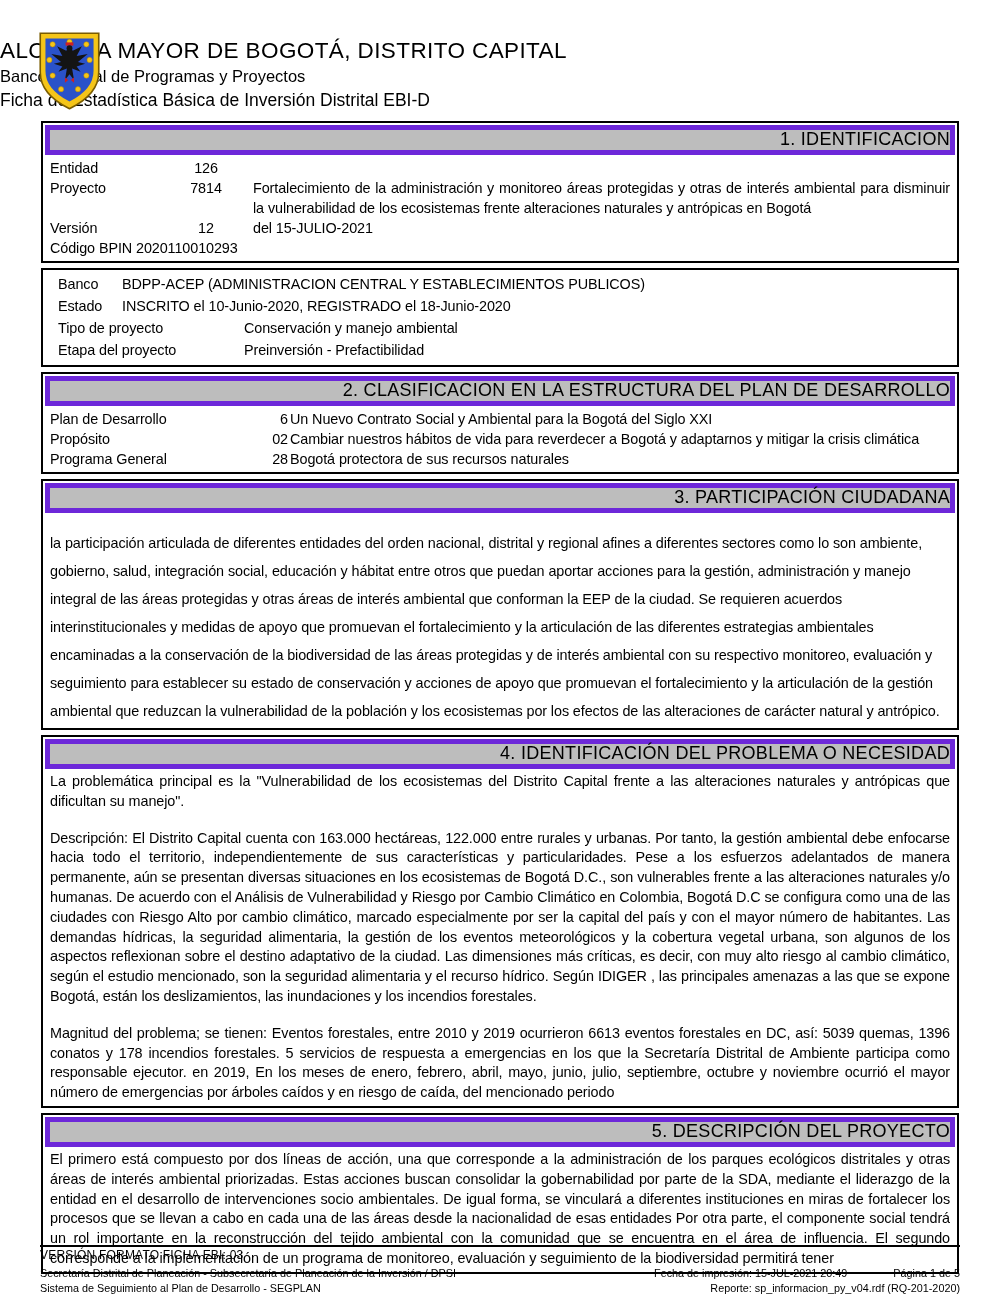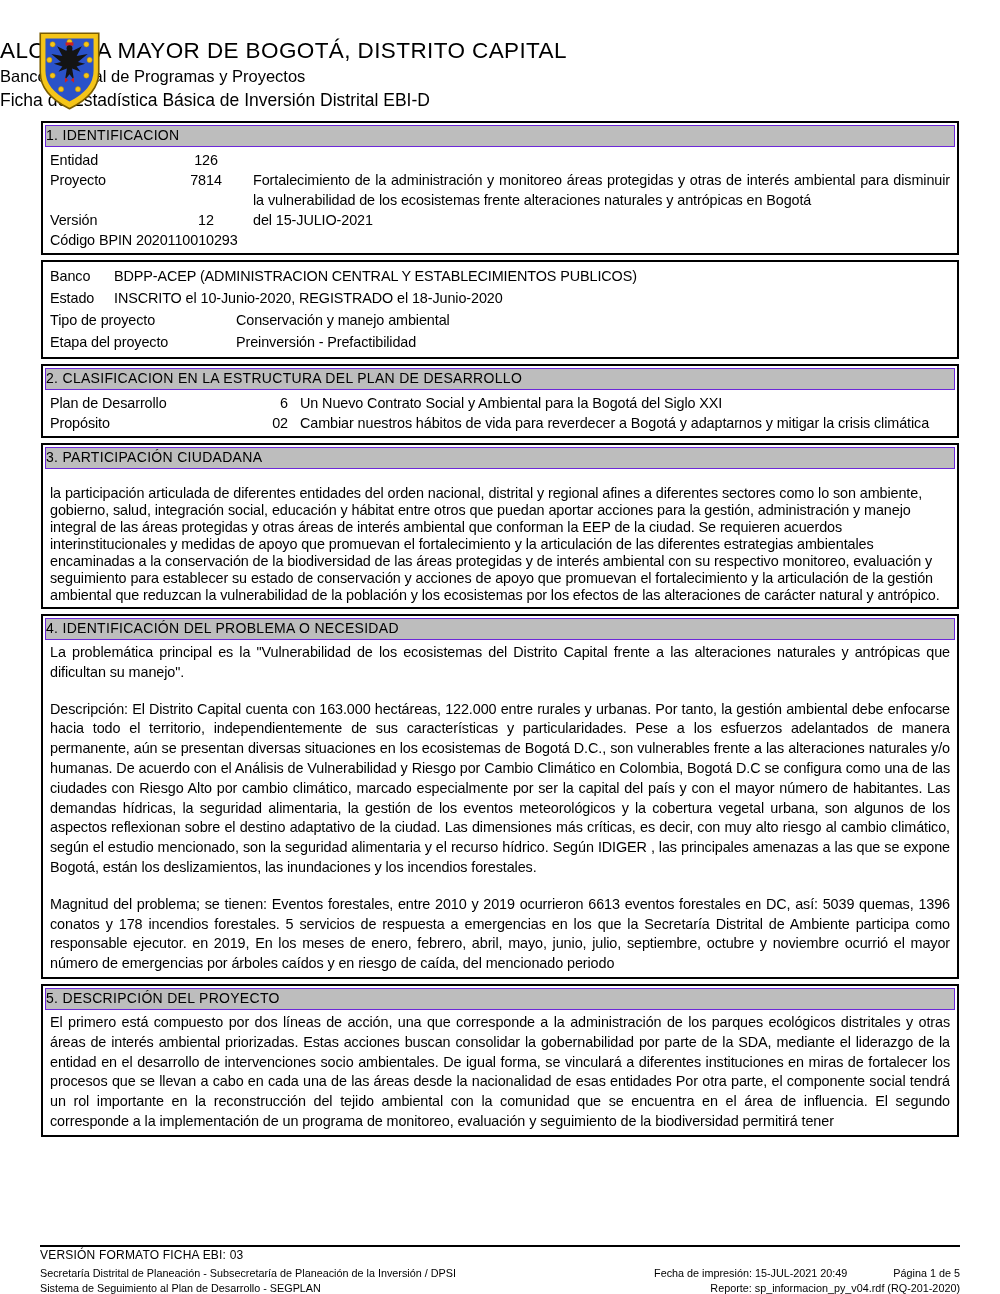--- a/index.html
+++ b/index.html
@@ -12,38 +12,38 @@
   
   .doc-header { position:relative; padding-top:36px; text-align:left; }
   .logo { position:absolute; left:37px; top:30px; width:65px; height:82px; }
   .doc-title { font-size:22.5px; line-height:29px; letter-spacing:0.4px; }
   .doc-sub1  { font-size:16.5px; line-height:23px; }
   .doc-sub2  { font-size:17.5px; line-height:25px; }
   
   .content { margin:8px 41px 0 41px; }
   .sec { border:2px solid #000; margin-top:5px; background:#fff; }
   .sec-hdr {
-    margin:2px; border:1px solid #6d28d9; background:#bdbdbd;
-    text-align:left; font-size:14px; line-height:17px;
+    margin:2px; border:5px solid #6d28d9; background:#bdbdbd;
+    text-align:right; font-size:18px; line-height:17px;
     padding:1px 0 2px 0; letter-spacing:0.3px;
   }
   .sec-body { padding:1px 7px 3px 7px; font-size:14.4px; line-height:20px; letter-spacing:-0.1px; }
   .frow { display:flex; align-items:flex-start; }
   .r1 .lbl { flex:0 0 118px; }
   .r1 .num { flex:0 0 76px; text-align:center; white-space:nowrap; }
   .r1 .txt { flex:1; padding-left:9px; text-align:justify; }
   .r2 .lbl { flex:0 0 168px; }
   .r2 .num { flex:0 0 70px; text-align:right; white-space:nowrap; }
-  .r2 .txt { flex:1; padding-left:12px; }
-  .rb { line-height:22px; }
+  .r2 .txt { flex:1; padding-left:2px; }
+  .rb { line-height:22px;margin-left:8px; }
   .rb .lbl-s { flex:0 0 64px; }
   .rb .lbl-l { flex:0 0 186px; }
   .rb .val { flex:1; }
   .banco-body { padding:3px 7px 4px 7px; }
-  .lh21 { line-height:17px;margin-top:15px; }
+  .lh21 { line-height:28px;margin-top:15px; }
   .lh198 { line-height:19.8px; }
   .just { text-align:justify; }
   .para { margin:0; }
   .gap17 { margin-top:17px; }
   
   .doc-footer { position:absolute; left:40px; right:40px; top:1245px; }
   .foot-rule { border-top:2px solid #000; height:0; }
   .foot-version { font-size:12px; line-height:16px; margin-top:0; letter-spacing:0.2px; }
   .foot-cols { display:flex; justify-content:space-between; margin-top:3px; font-size:10.8px; line-height:15px; }
   .foot-left  { text-align:left; }
@@ -133,20 +133,25 @@
         <div class="frow r2">
           <span class="lbl">Plan de Desarrollo</span>
           <span class="num">6</span>
           <span class="txt">Un Nuevo Contrato Social y Ambiental para la Bogotá del Siglo XXI</span>
         </div>
         <div class="frow r2">
           <span class="lbl">Propósito</span>
           <span class="num">02</span>
           <span class="txt">Cambiar nuestros hábitos de vida para reverdecer a Bogotá y adaptarnos y mitigar la crisis climática</span>
         </div>
+        <div class="frow r2">
+          <span class="lbl">Programa General</span>
+          <span class="num">28</span>
+          <span class="txt">Bogotá protectora de sus recursos naturales</span>
+        </div>
       </div>
     </section>
 
     <section class="sec">
       <div class="sec-hdr">3. PARTICIPACIÓN CIUDADANA</div>
       <div class="sec-body lh21">
         <p class="para">la participación articulada de diferentes entidades del orden nacional, distrital y regional afines a diferentes sectores como lo son ambiente, gobierno, salud, integración social, educación y hábitat entre otros que puedan aportar acciones para la gestión, administración y manejo integral de las áreas protegidas y otras áreas de interés ambiental que conforman la EEP de la ciudad. Se requieren acuerdos interinstitucionales y medidas de apoyo que promuevan el fortalecimiento y la articulación de las diferentes estrategias ambientales encaminadas a la conservación de la biodiversidad de las áreas protegidas y de interés ambiental con su respectivo monitoreo, evaluación y seguimiento para establecer su estado de conservación y acciones de apoyo que promuevan el fortalecimiento y la articulación de la gestión ambiental que reduzcan la vulnerabilidad de la población y los ecosistemas por los efectos de las alteraciones de carácter natural y antrópico.</p>
       </div>
     </section>
 

